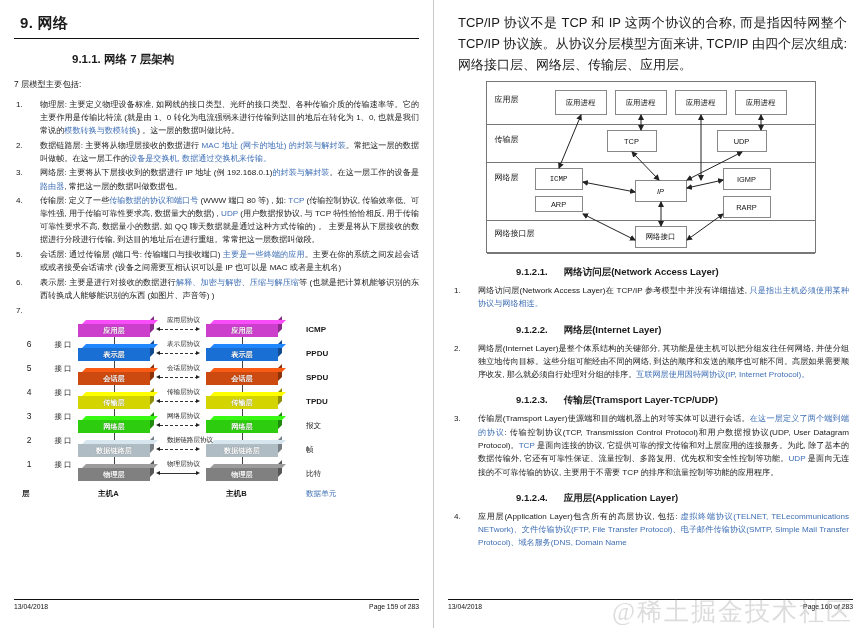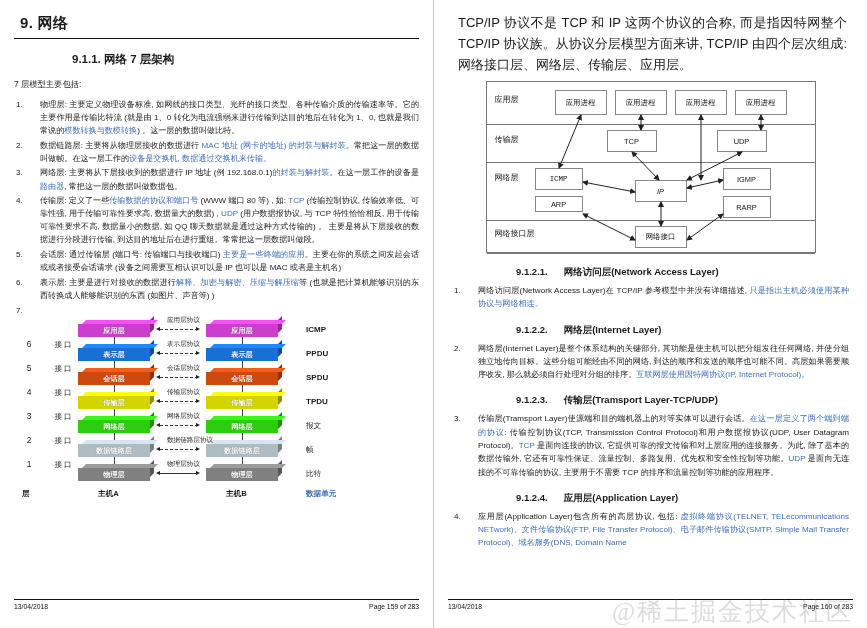--- a/index.html
+++ b/index.html
@@ -220,21 +220,21 @@
         <div class="osi-col-i" style="top: 72px;">接 口</div>
         <div class="osi-col-n" style="top: 95px;">3</div>
         <div class="osi-col-i" style="top: 96px;">接 口</div>
         <div class="osi-col-n" style="top: 119px;">2</div>
         <div class="osi-col-i" style="top: 120px;">接 口</div>
         <div class="osi-col-n" style="top: 143px;">1</div>
         <div class="osi-col-i" style="top: 144px;">接 口</div>
         <div class="hostlbl" style="left: 6px; top: 173px;">层</div>
         <div class="hostlbl" style="left: 82px; top: 173px;">主机A</div>
         <div class="hostlbl" style="left: 210px; top: 173px;">主机B</div>
-        <div class="hostlbl" style="left: 290px; top: 173px; font-weight: 700; color: rgb(63, 111, 181);">数据单元</div>
+        <div class="hostlbl" style="left: 290px; top: 173px; font-weight: 400; color: rgb(63, 111, 181);">数据单元</div>
       </div>
 
     <div class="footer">
       <span>13/04/2018</span>
       <span>Page 159 of 283</span>
     </div>
   </div>
 
   <div class="page page-right">
 

